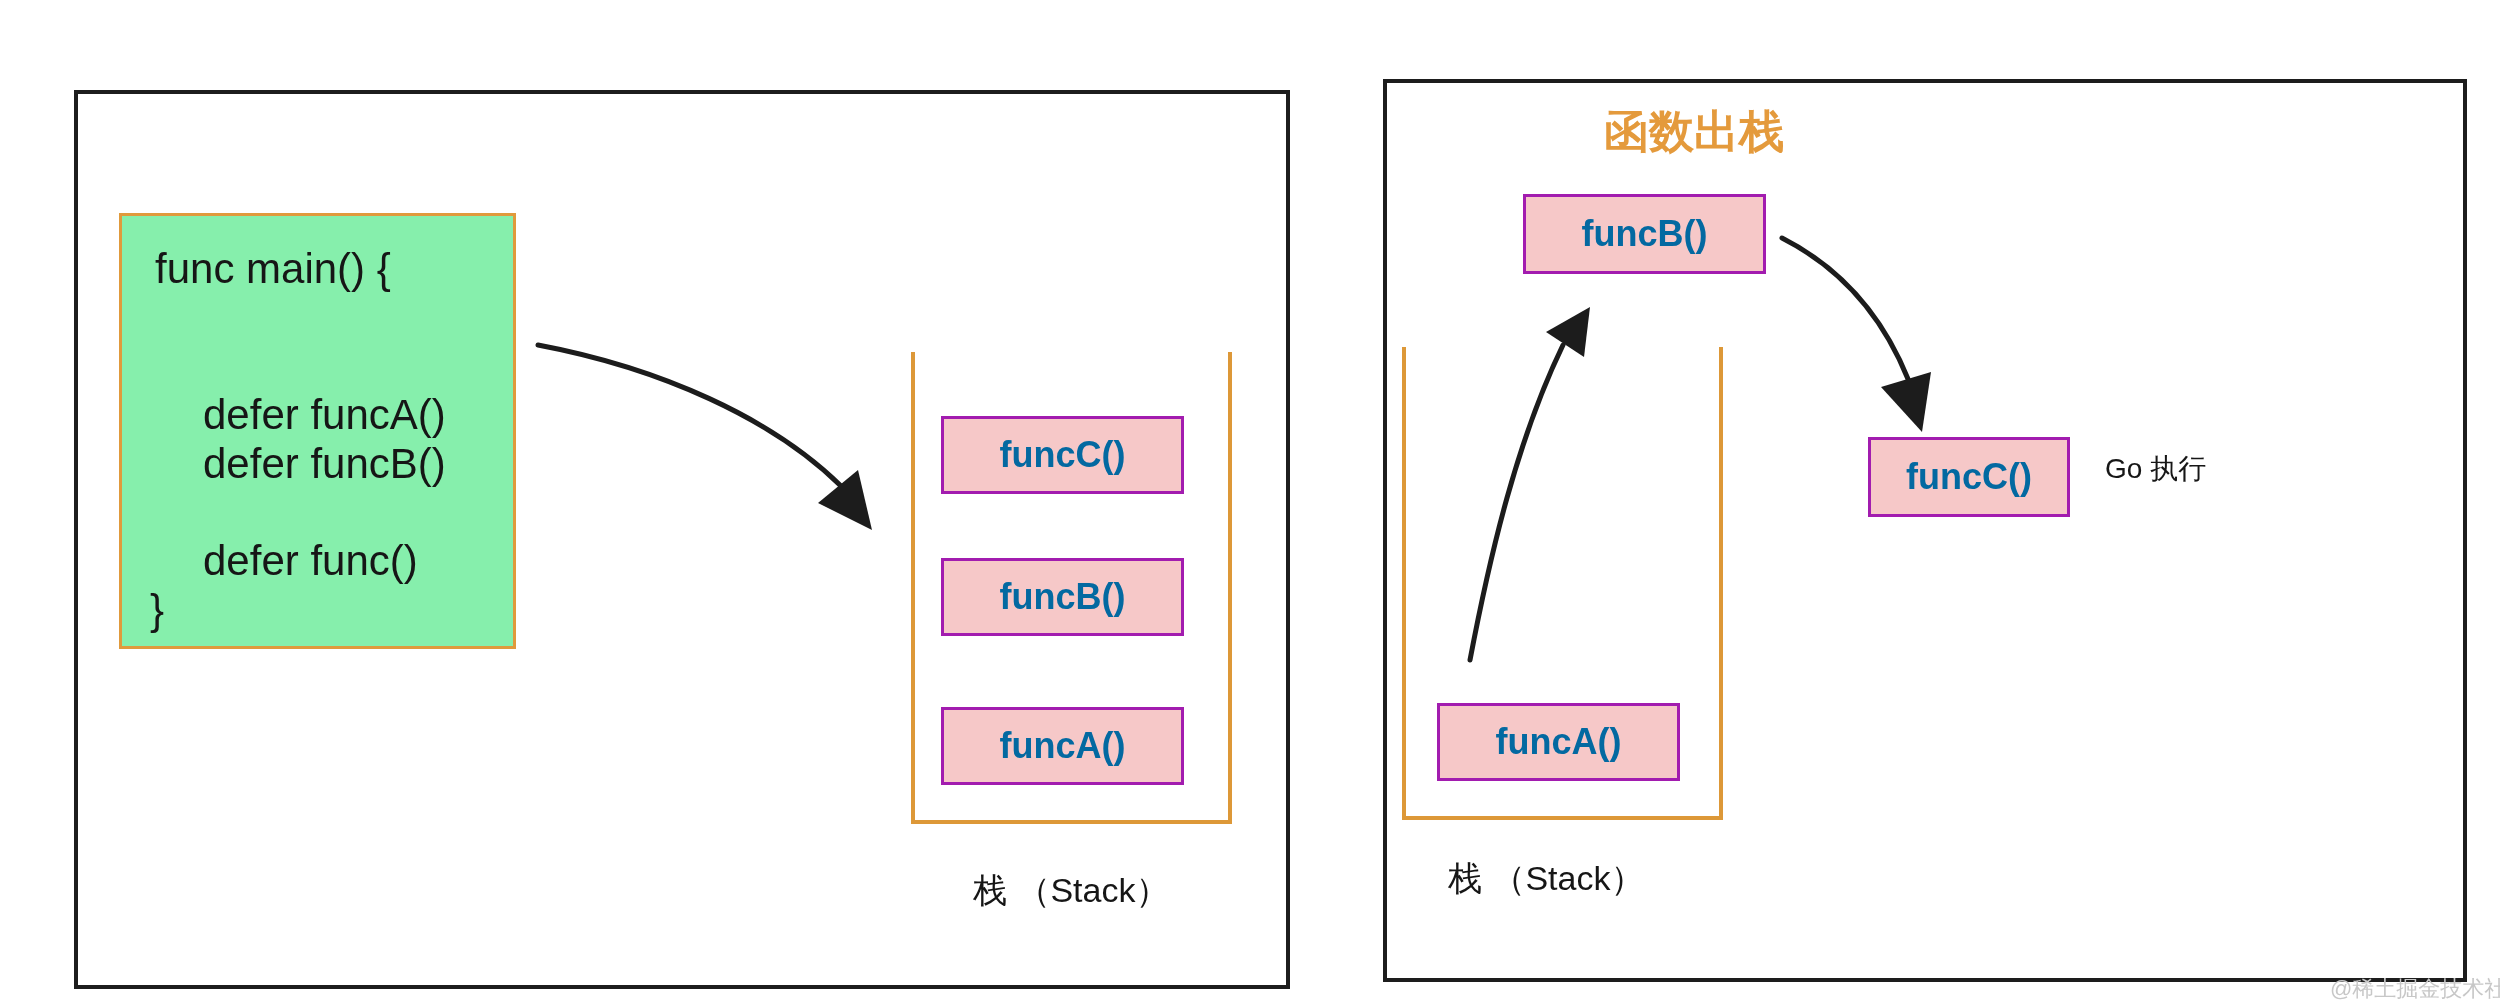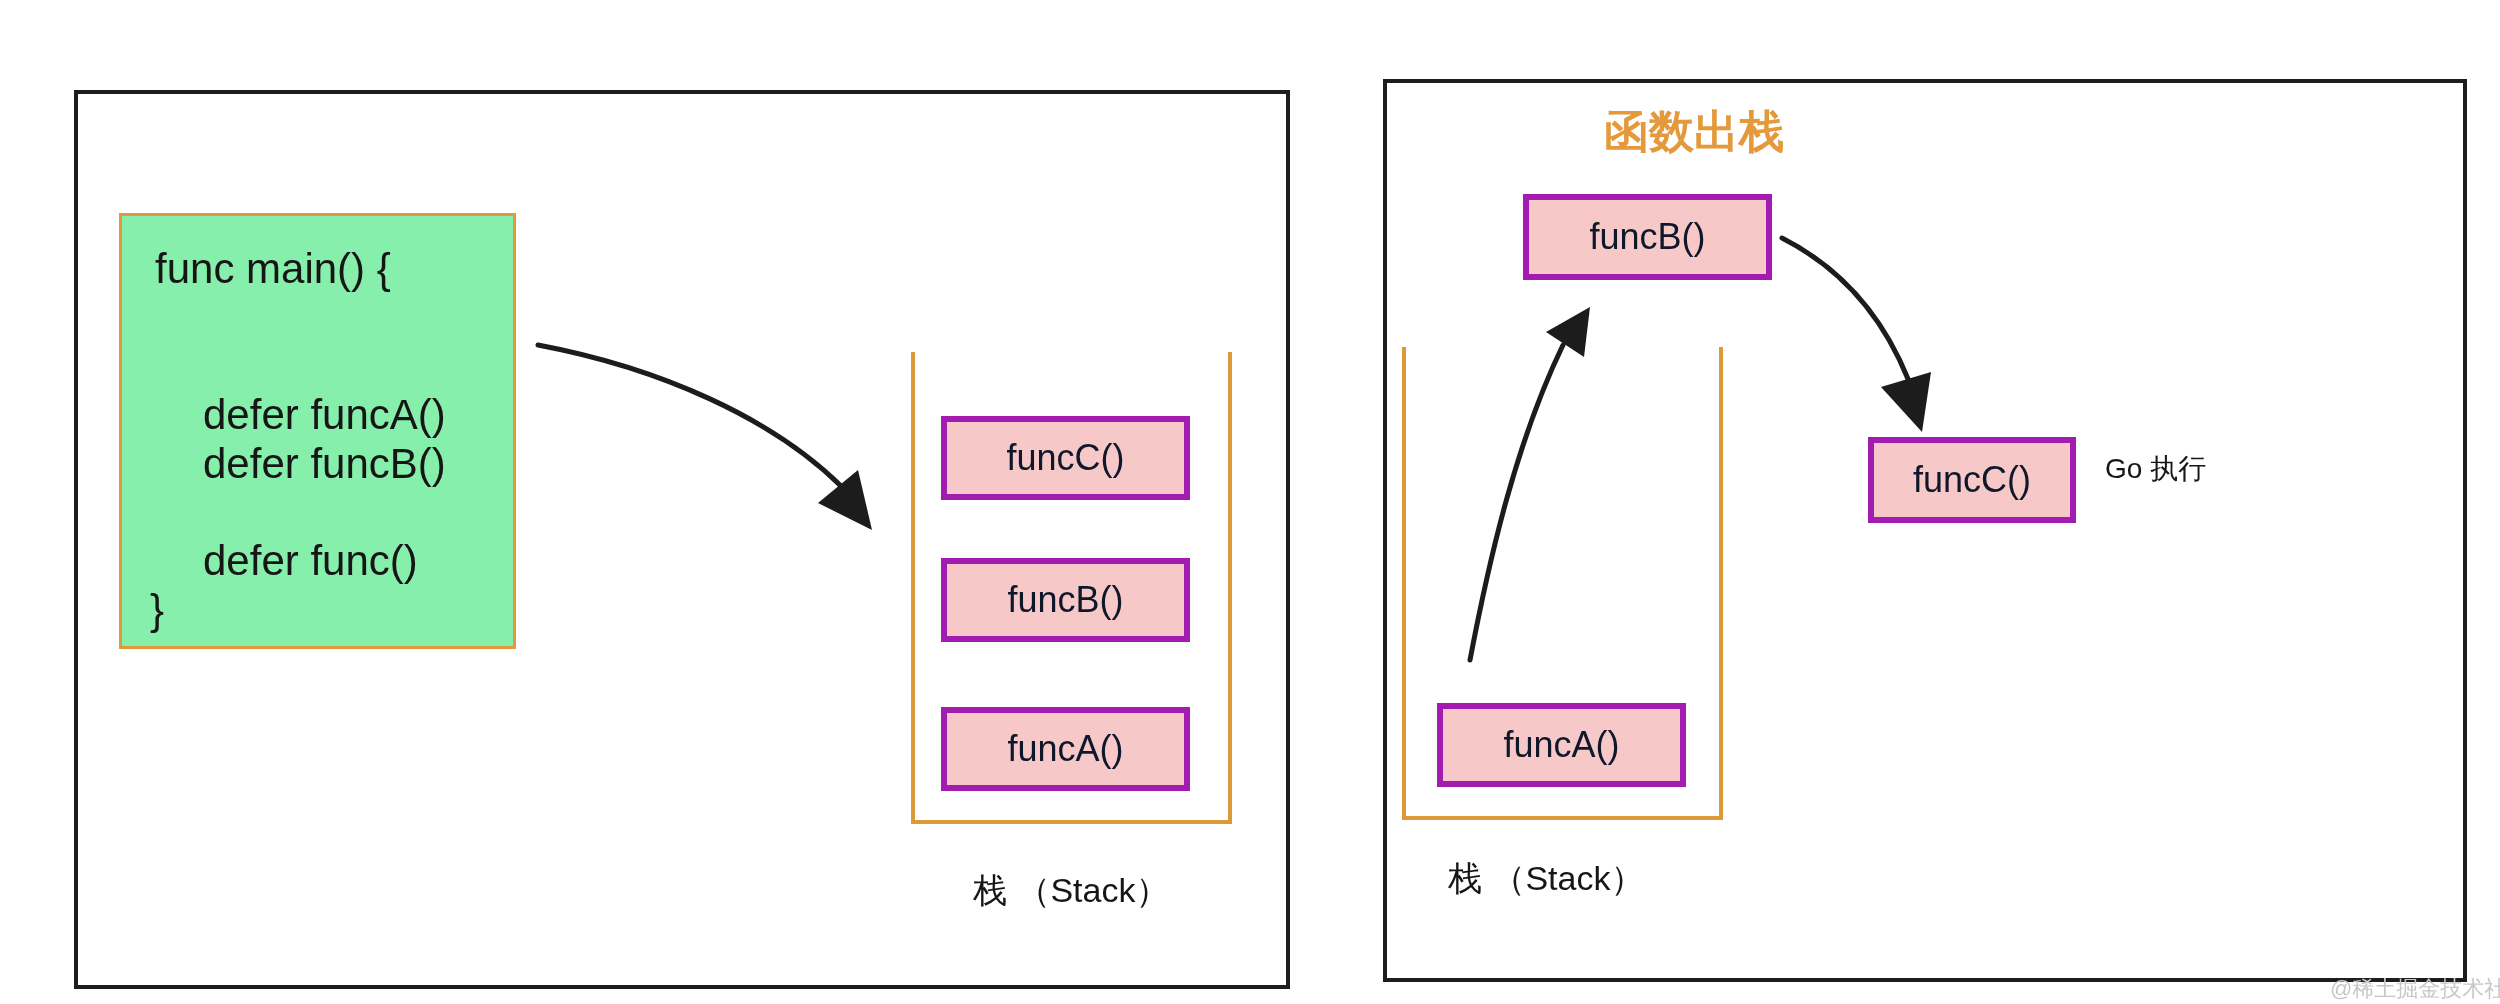--- a/index.html
+++ b/index.html
@@ -22,23 +22,23 @@
   .diagram-title {
     position:absolute; color:#e49a3c; font-weight:bold; white-space:nowrap;
   }
   .stack-u {
     position:absolute;
     border-left:4px solid #dd9838; border-right:4px solid #dd9838;
     border-bottom:4px solid #dd9838;
   }
   .stack-item {
     position:absolute; width:237px; height:72px;
-    background:#f6c8c8; border:6px solid #a21caf;
+    background:#f6c8c8; border:3px solid #a21caf;
     display:flex; align-items:center; justify-content:center;
-    font-size:36px; color:#0f172a;
+    font-size:36px; color:#0369a1;font-weight:bold;
   }
   .stack-item.small { width:196px; height:74px; }
   .stack-label {
     position:absolute; font-size:34px; color:#161616; white-space:nowrap;text-align:right;
   }
   .go-label {
     position:absolute; font-size:28px; color:#161616; white-space:nowrap;
   }
   .arrows {
     position:absolute; left:0; top:0; width:2500px; height:1004px;

